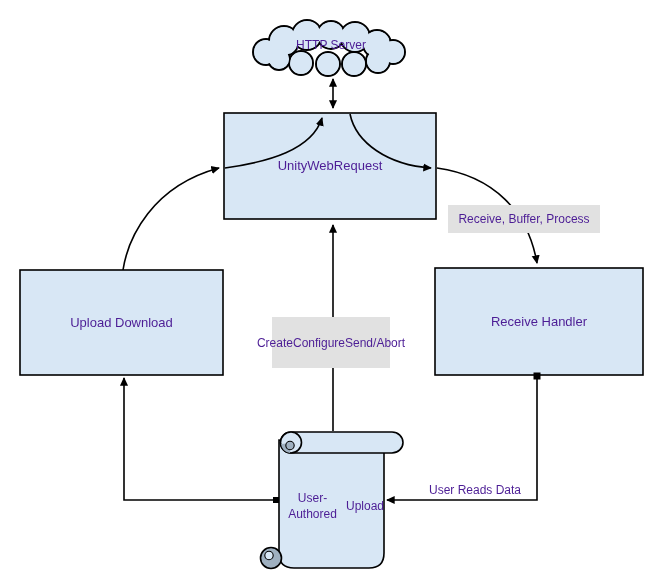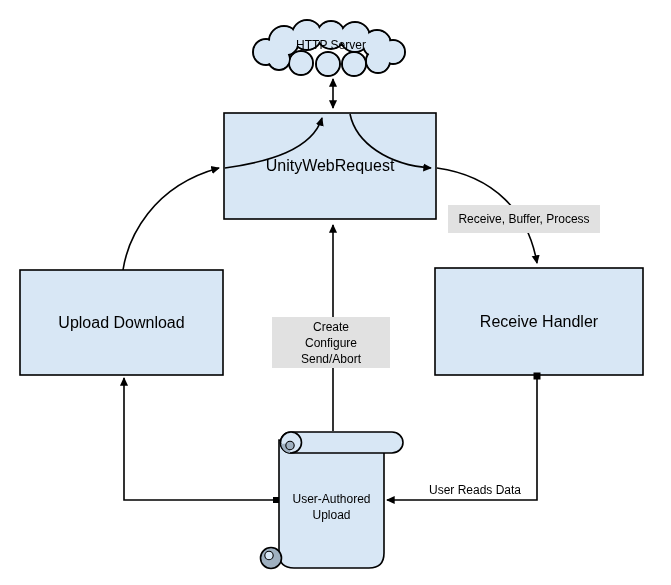--- a/index.html
+++ b/index.html
@@ -1,22 +1,22 @@
 <!DOCTYPE html>
 <html><head>
 <meta charset="utf-8">
 <style>
   html,body{margin:0;padding:0;background:#ffffff;}
   #stage{position:relative;width:671px;height:585px;background:#ffffff;overflow:hidden;
          font-family:"Liberation Sans",sans-serif;}
   #stage svg{position:absolute;left:0;top:0;}
-  .lbl{position:absolute;font-size:12px;line-height:16px;color:#000000;text-align:center;}
-  .node-lbl{display:flex;align-items:center;justify-content:center;font-size:16px;}
+  .lbl{position:absolute;font-size:12px;line-height:16px;color:#4c1d95;text-align:center;}
+  .node-lbl{display:flex;align-items:center;justify-content:center;font-size:13px;}
   .gray-lbl{background:#e1e1e1;display:flex;align-items:center;justify-content:center;}
-  .multiline{flex-direction:column;}
+  .multiline{flex-direction:row;}
   .multiline span{display:block;line-height:16px;}
 </style>
 </head>
 <body>
 
 <div id="stage">
 
   <svg width="671" height="585" viewBox="0 0 671 585">
     <defs>
       <marker id="arrowE" viewBox="0 0 10 10" refX="8" refY="5" markerWidth="6" markerHeight="6" orient="auto">

